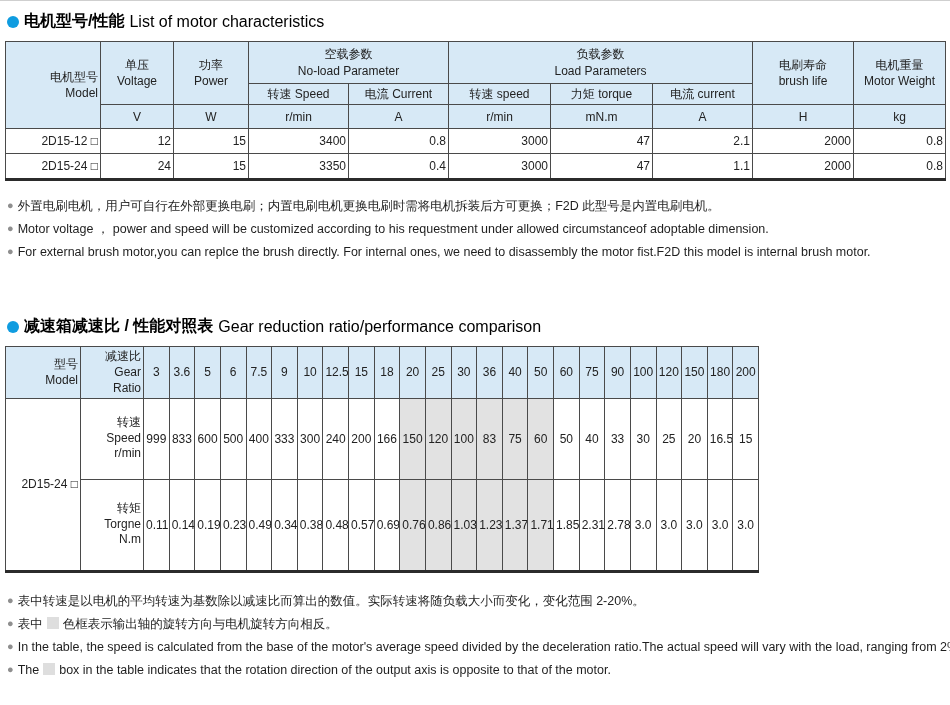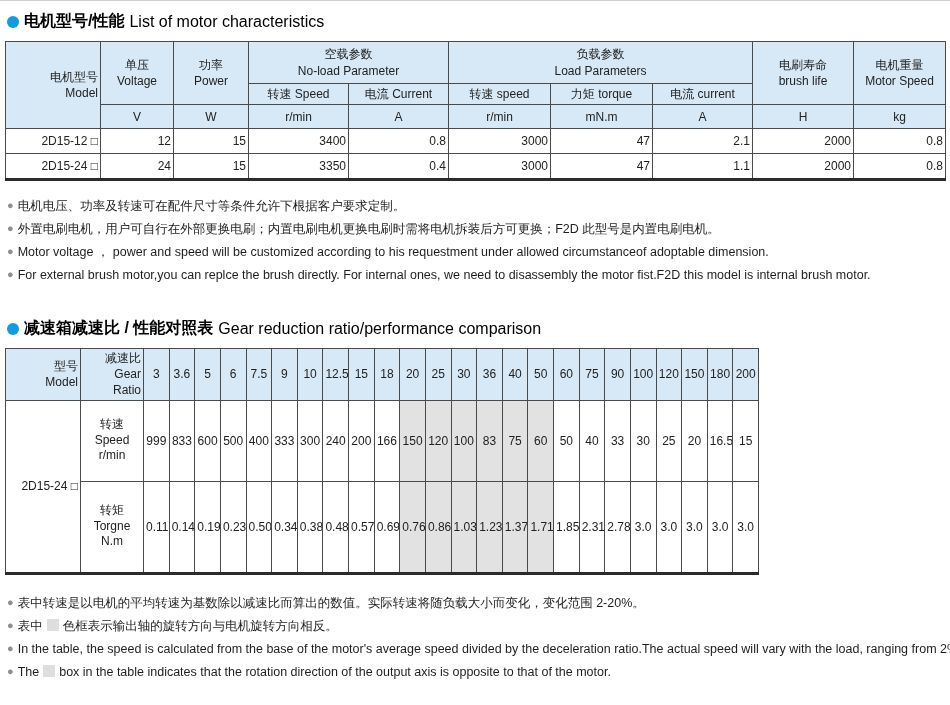--- a/index.html
+++ b/index.html
@@ -45,22 +45,22 @@
     background:#dedede;vertical-align:-1px;margin:0 4px;
   }
   #t1 .grp{height:42px;}
   #t1 .sub{height:21px;}
   #t1 .unit-row td,#t1 .unit-row th{height:21px;}
   #t1 .data-row td{height:22px;text-align:right;}
   #t2 th,#t2 td{font-size:12px;}
   #t2 .head-row th,#t2 .head-row td{height:48px;}
   #t2 .speed-row td,#t2 .speed-row th{height:78px;}
   #t2 .torque-row td,#t2 .torque-row th{height:88px;}
-  .lbl-3line span{display:block;text-align:center;line-height:1.3;}
-  .sec2{margin-top:32px;}
+  .lbl-3line span{display:block;text-align:right;line-height:1.3;}
+  .sec2{margin-top:53px;}
 </style>
 </head>
 <body>
 
 <div class="section-title">
   <span class="blue-dot"></span>
   <span>电机型号/性能</span>
   <span class="title-en">List of motor characteristics</span>
 </div>
 
@@ -98,21 +98,21 @@
     <th colspan="3" class="hdr two-line">
       <span>负载参数</span>
       <span>Load Parameters</span>
     </th>
     <th rowspan="2" class="hdr two-line">
       <span>电刷寿命</span>
       <span>brush life</span>
     </th>
     <th rowspan="2" class="hdr two-line">
       <span>电机重量</span>
-      <span>Motor Speed</span>
+      <span>Motor Weight</span>
     </th>
   </tr>
   <tr class="sub">
     <th class="hdr">转速 Speed</th>
     <th class="hdr">电流 Current</th>
     <th class="hdr">转速 speed</th>
     <th class="hdr">力矩 torque</th>
     <th class="hdr">电流 current</th>
   </tr>
   <tr class="unit-row">
@@ -147,21 +147,20 @@
     <td>3000</td>
     <td>47</td>
     <td>1.1</td>
     <td>2000</td>
     <td>0.8</td>
   </tr>
 </tbody>
   </table>
 
 <div class="notes">
-  <div class="note"><span class="bullet">●</span><span>电机电压、功率及转速可在配件尺寸等条件允许下根据客户要求定制。</span></div>
   <div class="note"><span class="bullet">●</span><span>外置电刷电机，用户可自行在外部更换电刷；内置电刷电机更换电刷时需将电机拆装后方可更换；F2D 此型号是内置电刷电机。</span></div>
   <div class="note"><span class="bullet">●</span><span>Motor voltage ， power and speed will be customized according to his requestment under allowed circumstanceof adoptable dimension.</span></div>
   <div class="note"><span class="bullet">●</span><span>For external brush motor,you can replce the brush directly. For internal ones, we need to disassembly the motor fist.F2D this model is internal brush motor.</span></div>
 </div>
 
 <div class="section-title sec2">
   <span class="blue-dot"></span>
   <span>减速箱减速比 / 性能对照表</span>
   <span class="title-en">Gear reduction ratio/performance comparison</span>
 </div>
@@ -244,21 +243,21 @@
     <th class="lbl-3line">
       <span>转矩</span>
       <span>Torgne</span>
       <span>N.m</span>
     </th>
 
   <td>0.11</td>
         <td>0.14</td>
         <td>0.19</td>
         <td>0.23</td>
-        <td>0.50</td>
+        <td>0.49</td>
         <td>0.34</td>
         <td>0.38</td>
         <td>0.48</td>
         <td>0.57</td>
         <td>0.69</td>
         <td class="gray">0.76</td>
         <td class="gray">0.86</td>
         <td class="gray">1.03</td>
         <td class="gray">1.23</td>
         <td class="gray">1.37</td>

